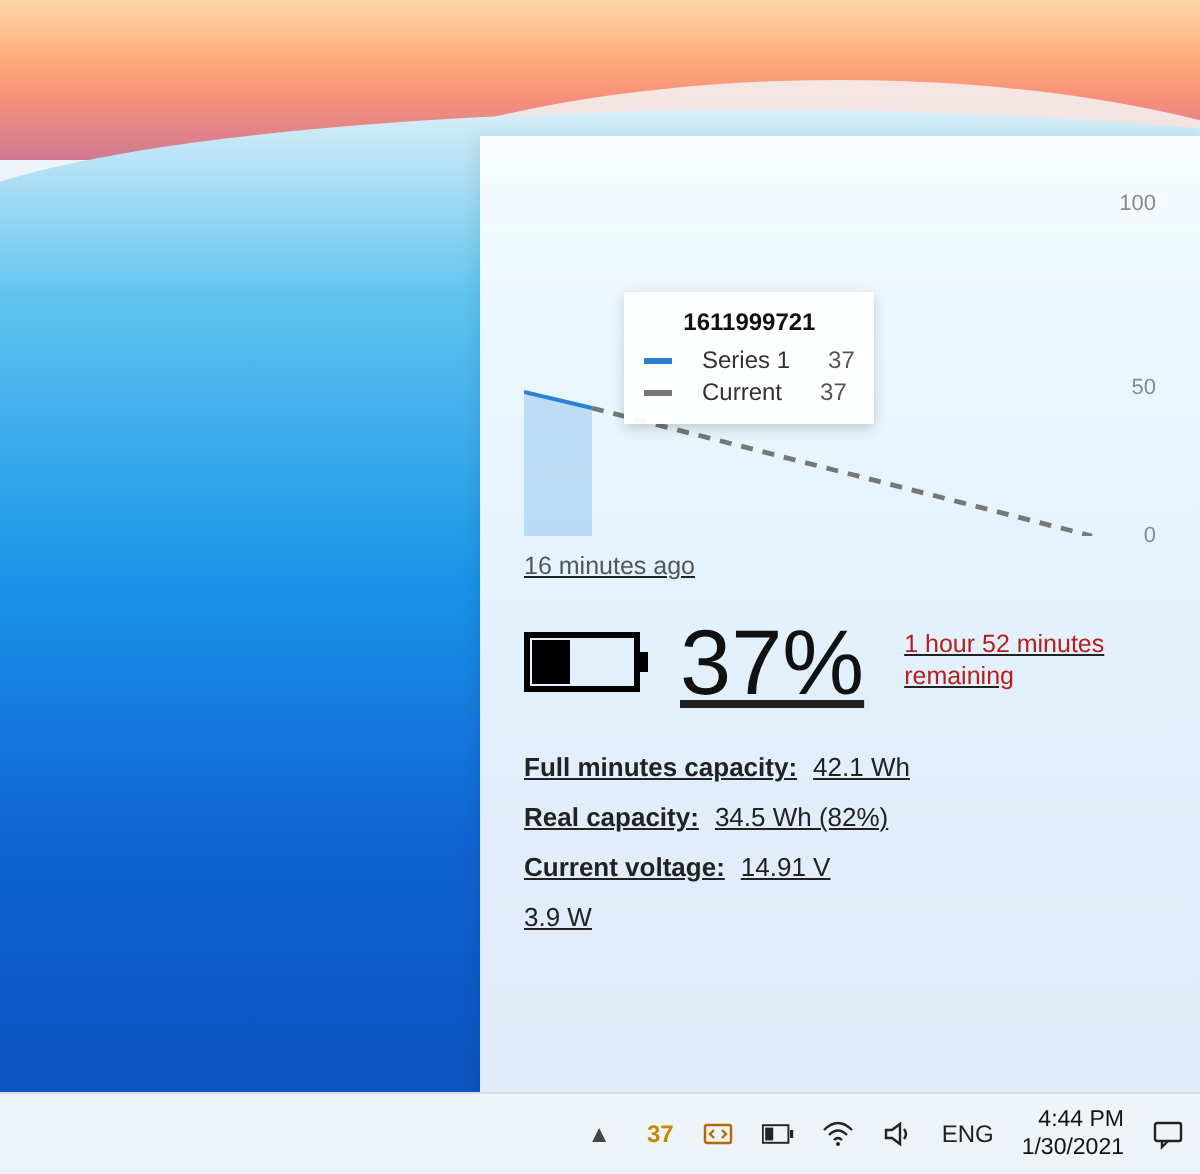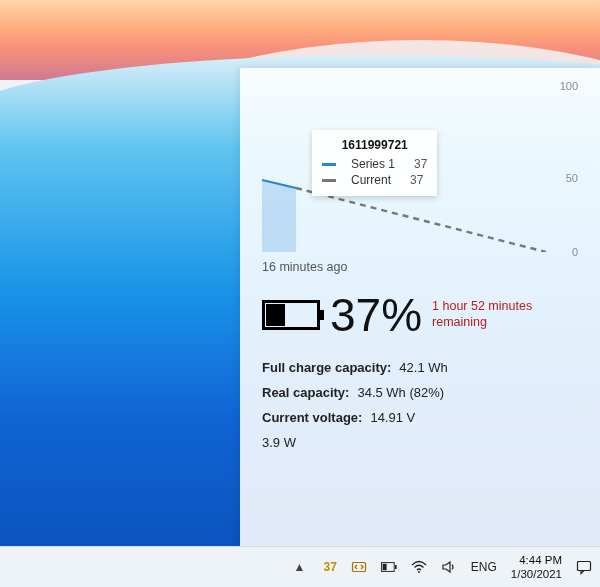--- a/index.html
+++ b/index.html
@@ -45,23 +45,24 @@
   
   .flyout {
     position: absolute;
     top: 68px;
     left: 240px;
     right: 0;
     bottom: 40px;
     background: rgba(255,255,255,0.88);
     backdrop-filter: blur(4px);
     box-shadow: -2px 0 8px rgba(0,0,0,0.08);
-    padding: 4px 22px 10px 22px;
+    padding: 20px 22px 10px 22px;
     box-sizing: border-box;
     color: #222;
+    text-decoration: underline;
   }
 
   
   .chart {
     position: relative;
     height: 180px;
     margin-bottom: 8px;
   }
   .axis-label {
     position: absolute;
@@ -116,21 +117,21 @@
   .timeago {
     font-size: 12.5px;
     color: #555;
     margin: 8px 0 18px 0;
   }
 
   
   .bigrow {
     display: flex;
     align-items: center;
-    gap: 10px;
+    gap: 20px;
     margin-bottom: 22px;
   }
   .batt-icon {
     width: 58px;
     height: 30px;
     position: relative;
     border: 3px solid #000;
     box-sizing: border-box;
   }
   .batt-icon::after {
@@ -260,21 +261,21 @@
   <div class="bigrow">
     <div class="batt-icon">
       <div class="batt-fill"></div>
     </div>
     <div class="pct">37%</div>
     <div class="remaining">1 hour 52 minutes remaining</div>
   </div>
 
   <div class="stats">
     <div class="row">
-      <span class="k">Full charge capacity:</span>
+      <span class="k">Full minutes capacity:</span>
       <span class="v">42.1 Wh</span>
     </div>
     <div class="row">
       <span class="k">Real capacity:</span>
       <span class="v">34.5 Wh (82%)</span>
     </div>
     <div class="row">
       <span class="k">Current voltage:</span>
       <span class="v">14.91 V</span>
     </div>

